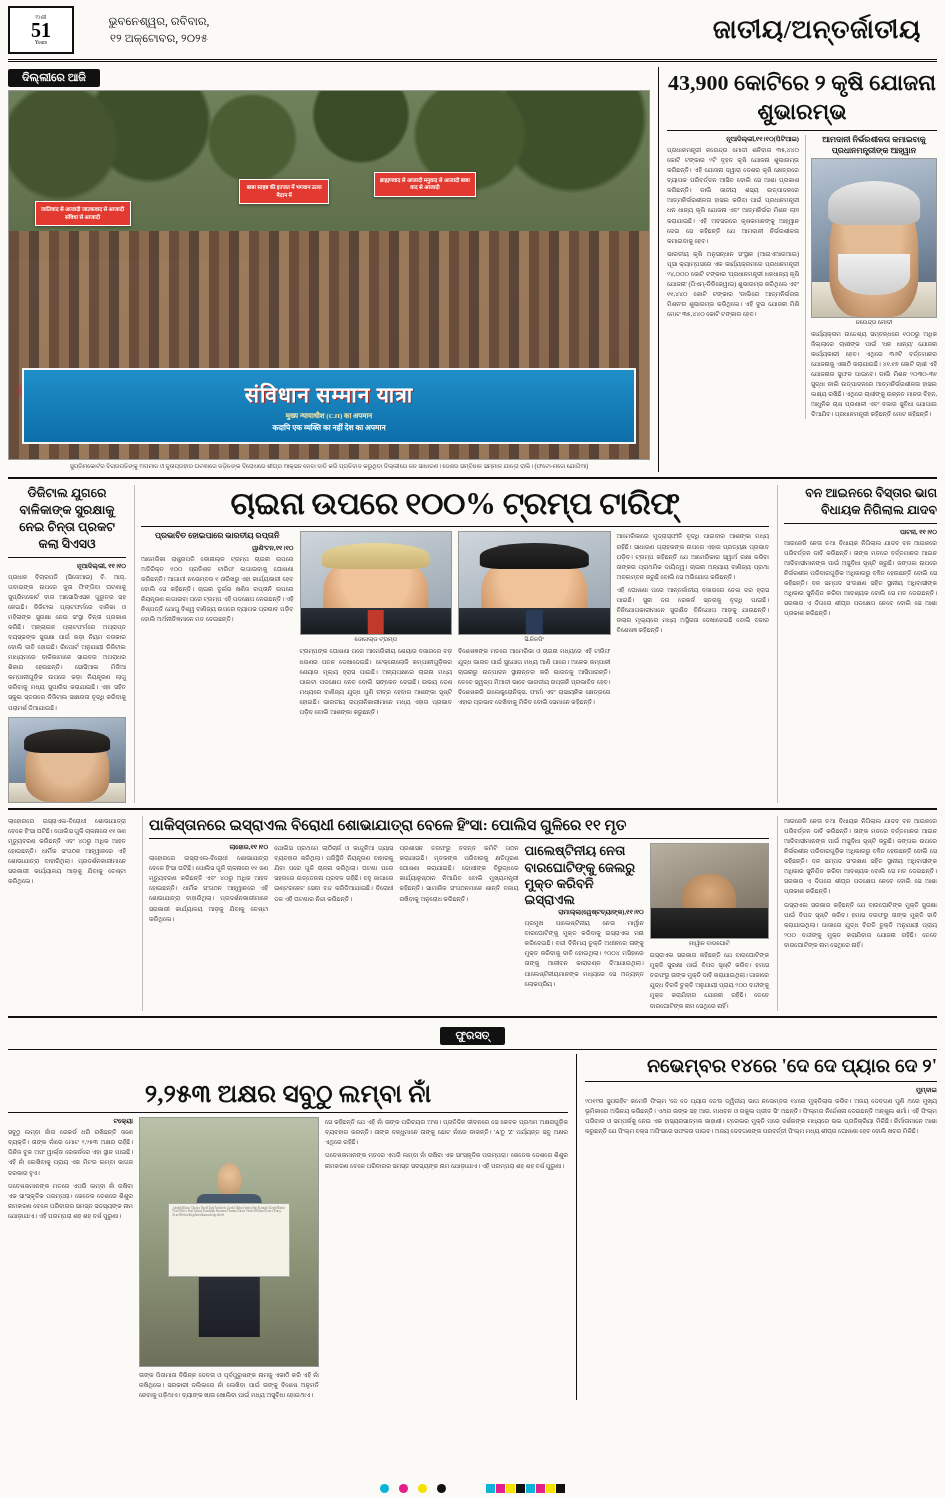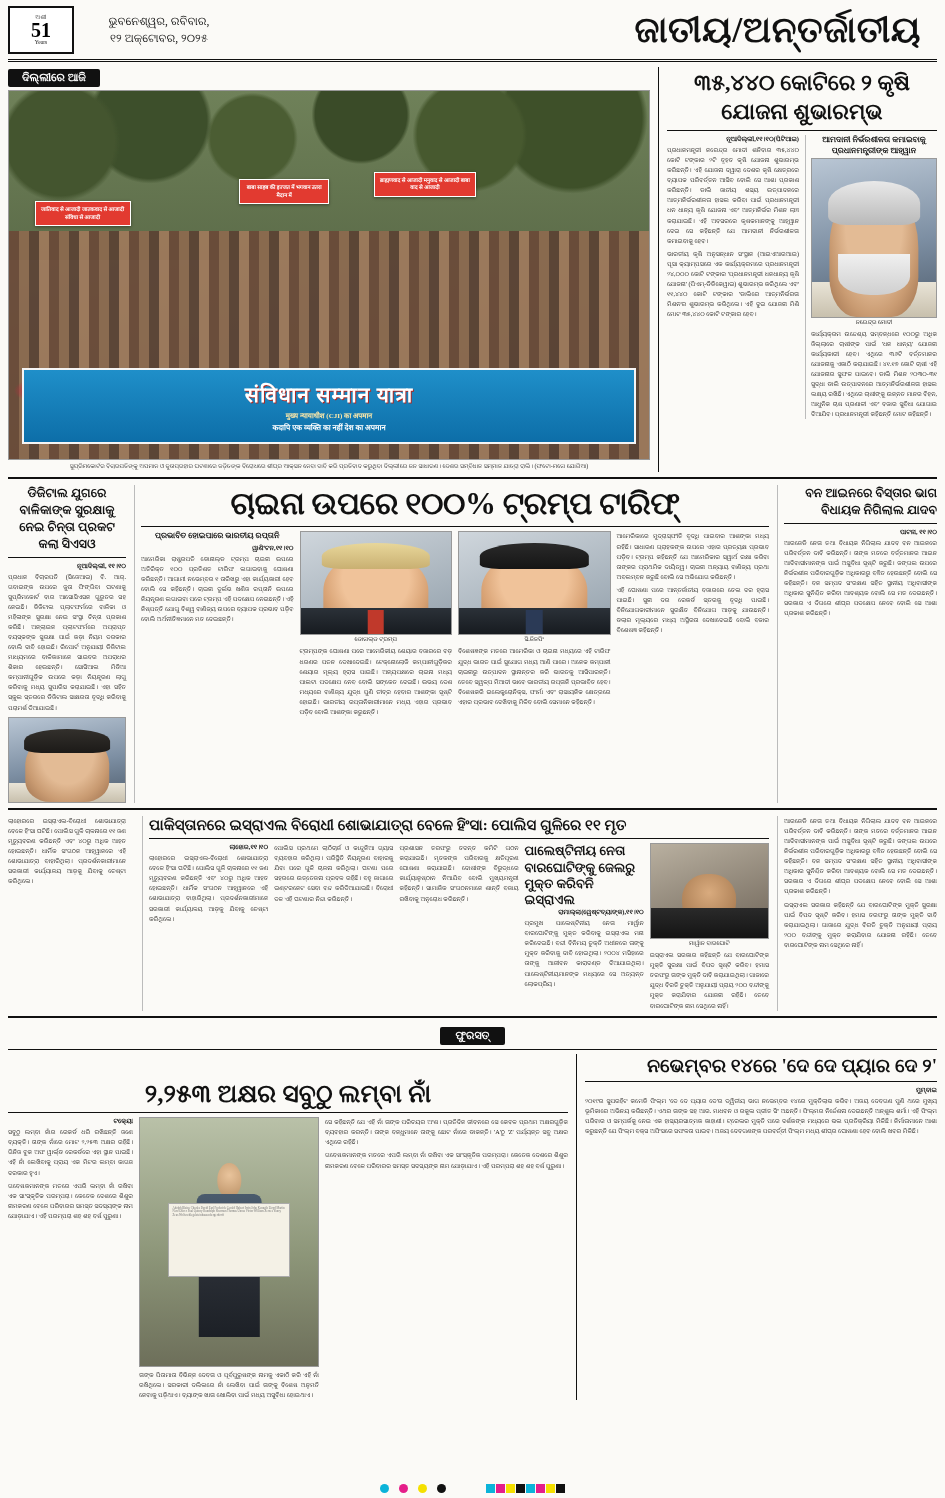--- a/index.html
+++ b/index.html
@@ -34,21 +34,21 @@
   }
   .logo-badge .top { font-size:6px; letter-spacing:.5px; }
   .logo-badge .num { font-size:20px; font-weight:bold; color:#000000; }
   .logo-badge .bot { font-size:5.5px; }
   .date-block {
     font-size:11.5px; line-height:1.45; text-align:center;
     min-width:150px;
   }
   .section-title {
     flex:1; text-align:right; padding-right:16px;
-    font-size:36px; font-weight:bold; letter-spacing:.5px;
+    font-size:26px; font-weight:bold; letter-spacing:.5px;
   }
 
   
   .rule { border-top:1px solid #111; margin:4px 0; }
   .rule-thick { border-top:2px solid #111; margin:5px 0; }
   .col-rule { border-left:1px solid #bbb; }
 
   .body-text {
     font-size:6.2px;
     line-height:1.62;
@@ -304,21 +304,21 @@
             <div class="b1">संविधान सम्मान यात्रा</div>
             <div class="b2">मुख्य न्यायाधीश (CJI) का अपमान</div>
             <div class="b3">कदापि एक व्यक्ति का नहीं देश का अपमान</div>
           </div>
         </div>
       </div>
       <div class="caption">ସୁପ୍ରିମକୋର୍ଟର ବିଚାରପତିଙ୍କୁ ଅପମାନ ଓ ଜୁତାପ୍ରହାର ଘଟଣାରେ ଜଡ଼ିତଙ୍କ ବିରୋଧରେ ଶୀଘ୍ର ଆକ୍ସନ ନେବା ଦାବି କରି ପ୍ରତିବାଦ କରୁଥିବା ଦିଲ୍ଲୀରେ ଜନ ସାଧାରଣ। ଦେଶର ସମ୍ବିଧାନ ସମ୍ମାନ ଯାତ୍ରା ରାଲି। (ଫଟୋ-ମନୋ ଯୋଗିଆ)</div>
     </div>
 
     <div class="top-right">
-      <div class="top-head">୩୫,୪୪୦ କୋଟିରେ ୨ କୃଷି ଯୋଜନା ଶୁଭାରମ୍ଭ</div>
+      <div class="top-head">43,900 କୋଟିରେ ୨ କୃଷି ଯୋଜନା ଶୁଭାରମ୍ଭ</div>
       <div class="rule"></div>
       <div class="subcol">
         <div class="c">
           <div class="byline">ନୂଆଦିଲ୍ଲୀ,୧୧।୧୦(ପିଟିଆଇ)</div>
           <div class="body-text">ପ୍ରଧାନମନ୍ତ୍ରୀ ନରେନ୍ଦ୍ର ମୋଦୀ ଶନିବାର ୩୫,୪୪୦ କୋଟି ଟଙ୍କାର ୨ଟି ବୃହତ କୃଷି ଯୋଜନା ଶୁଭାରମ୍ଭ କରିଛନ୍ତି। ଏହି ଯୋଜନା ଦ୍ୱାରା ଦେଶର କୃଷି କ୍ଷେତ୍ରରେ ବ୍ୟାପକ ପରିବର୍ତ୍ତନ ଆସିବ ବୋଲି ସେ ଆଶା ପ୍ରକାଶ କରିଛନ୍ତି। ଡାଲି ଜାତୀୟ ଶସ୍ୟ ଉତ୍ପାଦନରେ ଆତ୍ମନିର୍ଭରଶୀଳତା ହାସଲ କରିବା ପାଇଁ ପ୍ରଧାନମନ୍ତ୍ରୀ ଧନ ଧାନ୍ୟ କୃଷି ଯୋଜନା ଏବଂ ଆତ୍ମନିର୍ଭର ମିଶନ ଲାଞ୍ଚ କରାଯାଇଛି। ଏହି ଅବସରରେ କୃଷକମାନଙ୍କୁ ଆହ୍ୱାନ ଦେଇ ସେ କହିଛନ୍ତି ଯେ ଆମଦାନୀ ନିର୍ଭରଶୀଳତା କମାଇବାକୁ ହେବ।</div>
           <div class="body-text" style="margin-top:3px;">ଭାରତୀୟ କୃଷି ଅନୁସନ୍ଧାନ ସଂସ୍ଥାନ (ଆଇଏଆରଆଇ) ପୂସା କ୍ୟାମ୍ପସରେ ଏକ କାର୍ଯ୍ୟକ୍ରମରେ ପ୍ରଧାନମନ୍ତ୍ରୀ ୨୪,୦୦୦ କୋଟି ଟଙ୍କାର 'ପ୍ରଧାନମନ୍ତ୍ରୀ ଧନଧାନ୍ୟ କୃଷି ଯୋଜନା' (ପିଏମ୍‌-ଡିଡିକେୱାଇ) ଶୁଭାରମ୍ଭ କରିଥିଲେ ଏବଂ ୧୧,୪୪୦ କୋଟି ଟଙ୍କାର 'ଡାଲିରେ ଆତ୍ମନିର୍ଭରତା ମିଶନ'ର ଶୁଭାରମ୍ଭ କରିଥିଲେ। ଏହି ଦୁଇ ଯୋଜନା ମିଶି ମୋଟ ୩୫,୪୪୦ କୋଟି ଟଙ୍କାର ହେବ।</div>
         </div>
         <div class="c col-rule" style="padding-left:5px;">
           <div class="mini-head">ଆମଦାନୀ ନିର୍ଭରଶୀଳତା କମାଇବାକୁ ପ୍ରଧାନମନ୍ତ୍ରୀଙ୍କ ଆହ୍ୱାନ</div>
           <div class="portrait">

